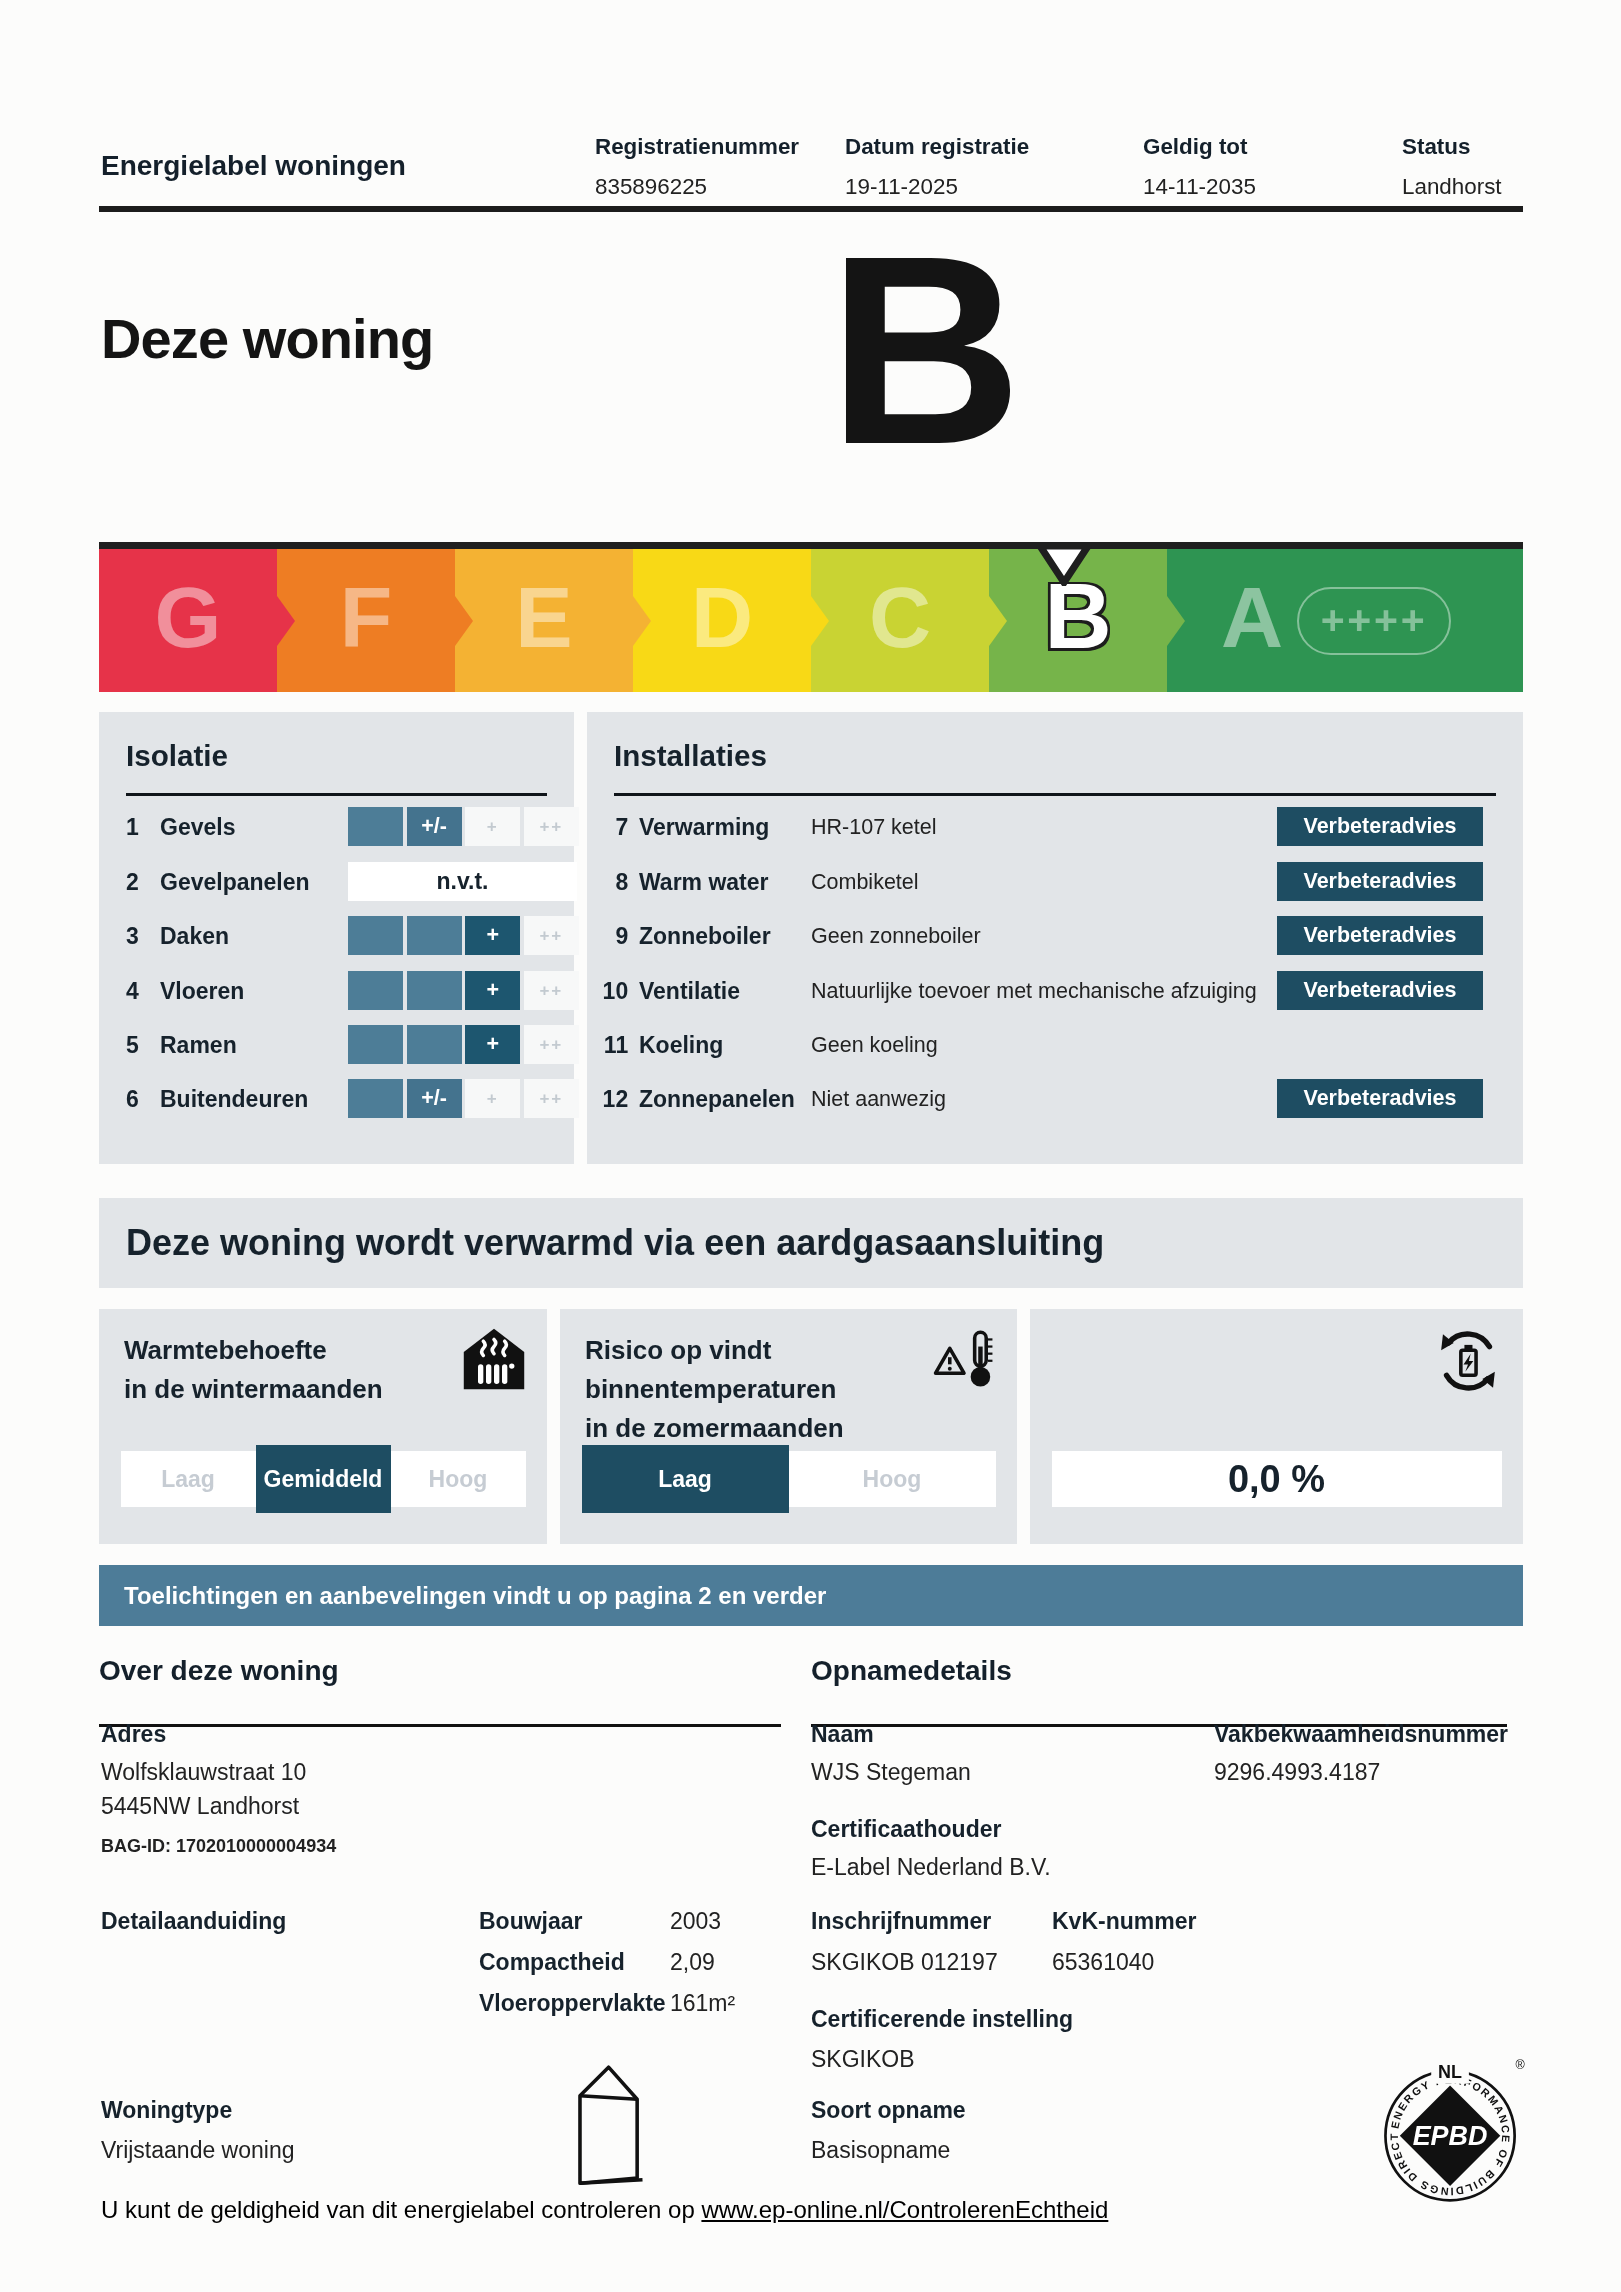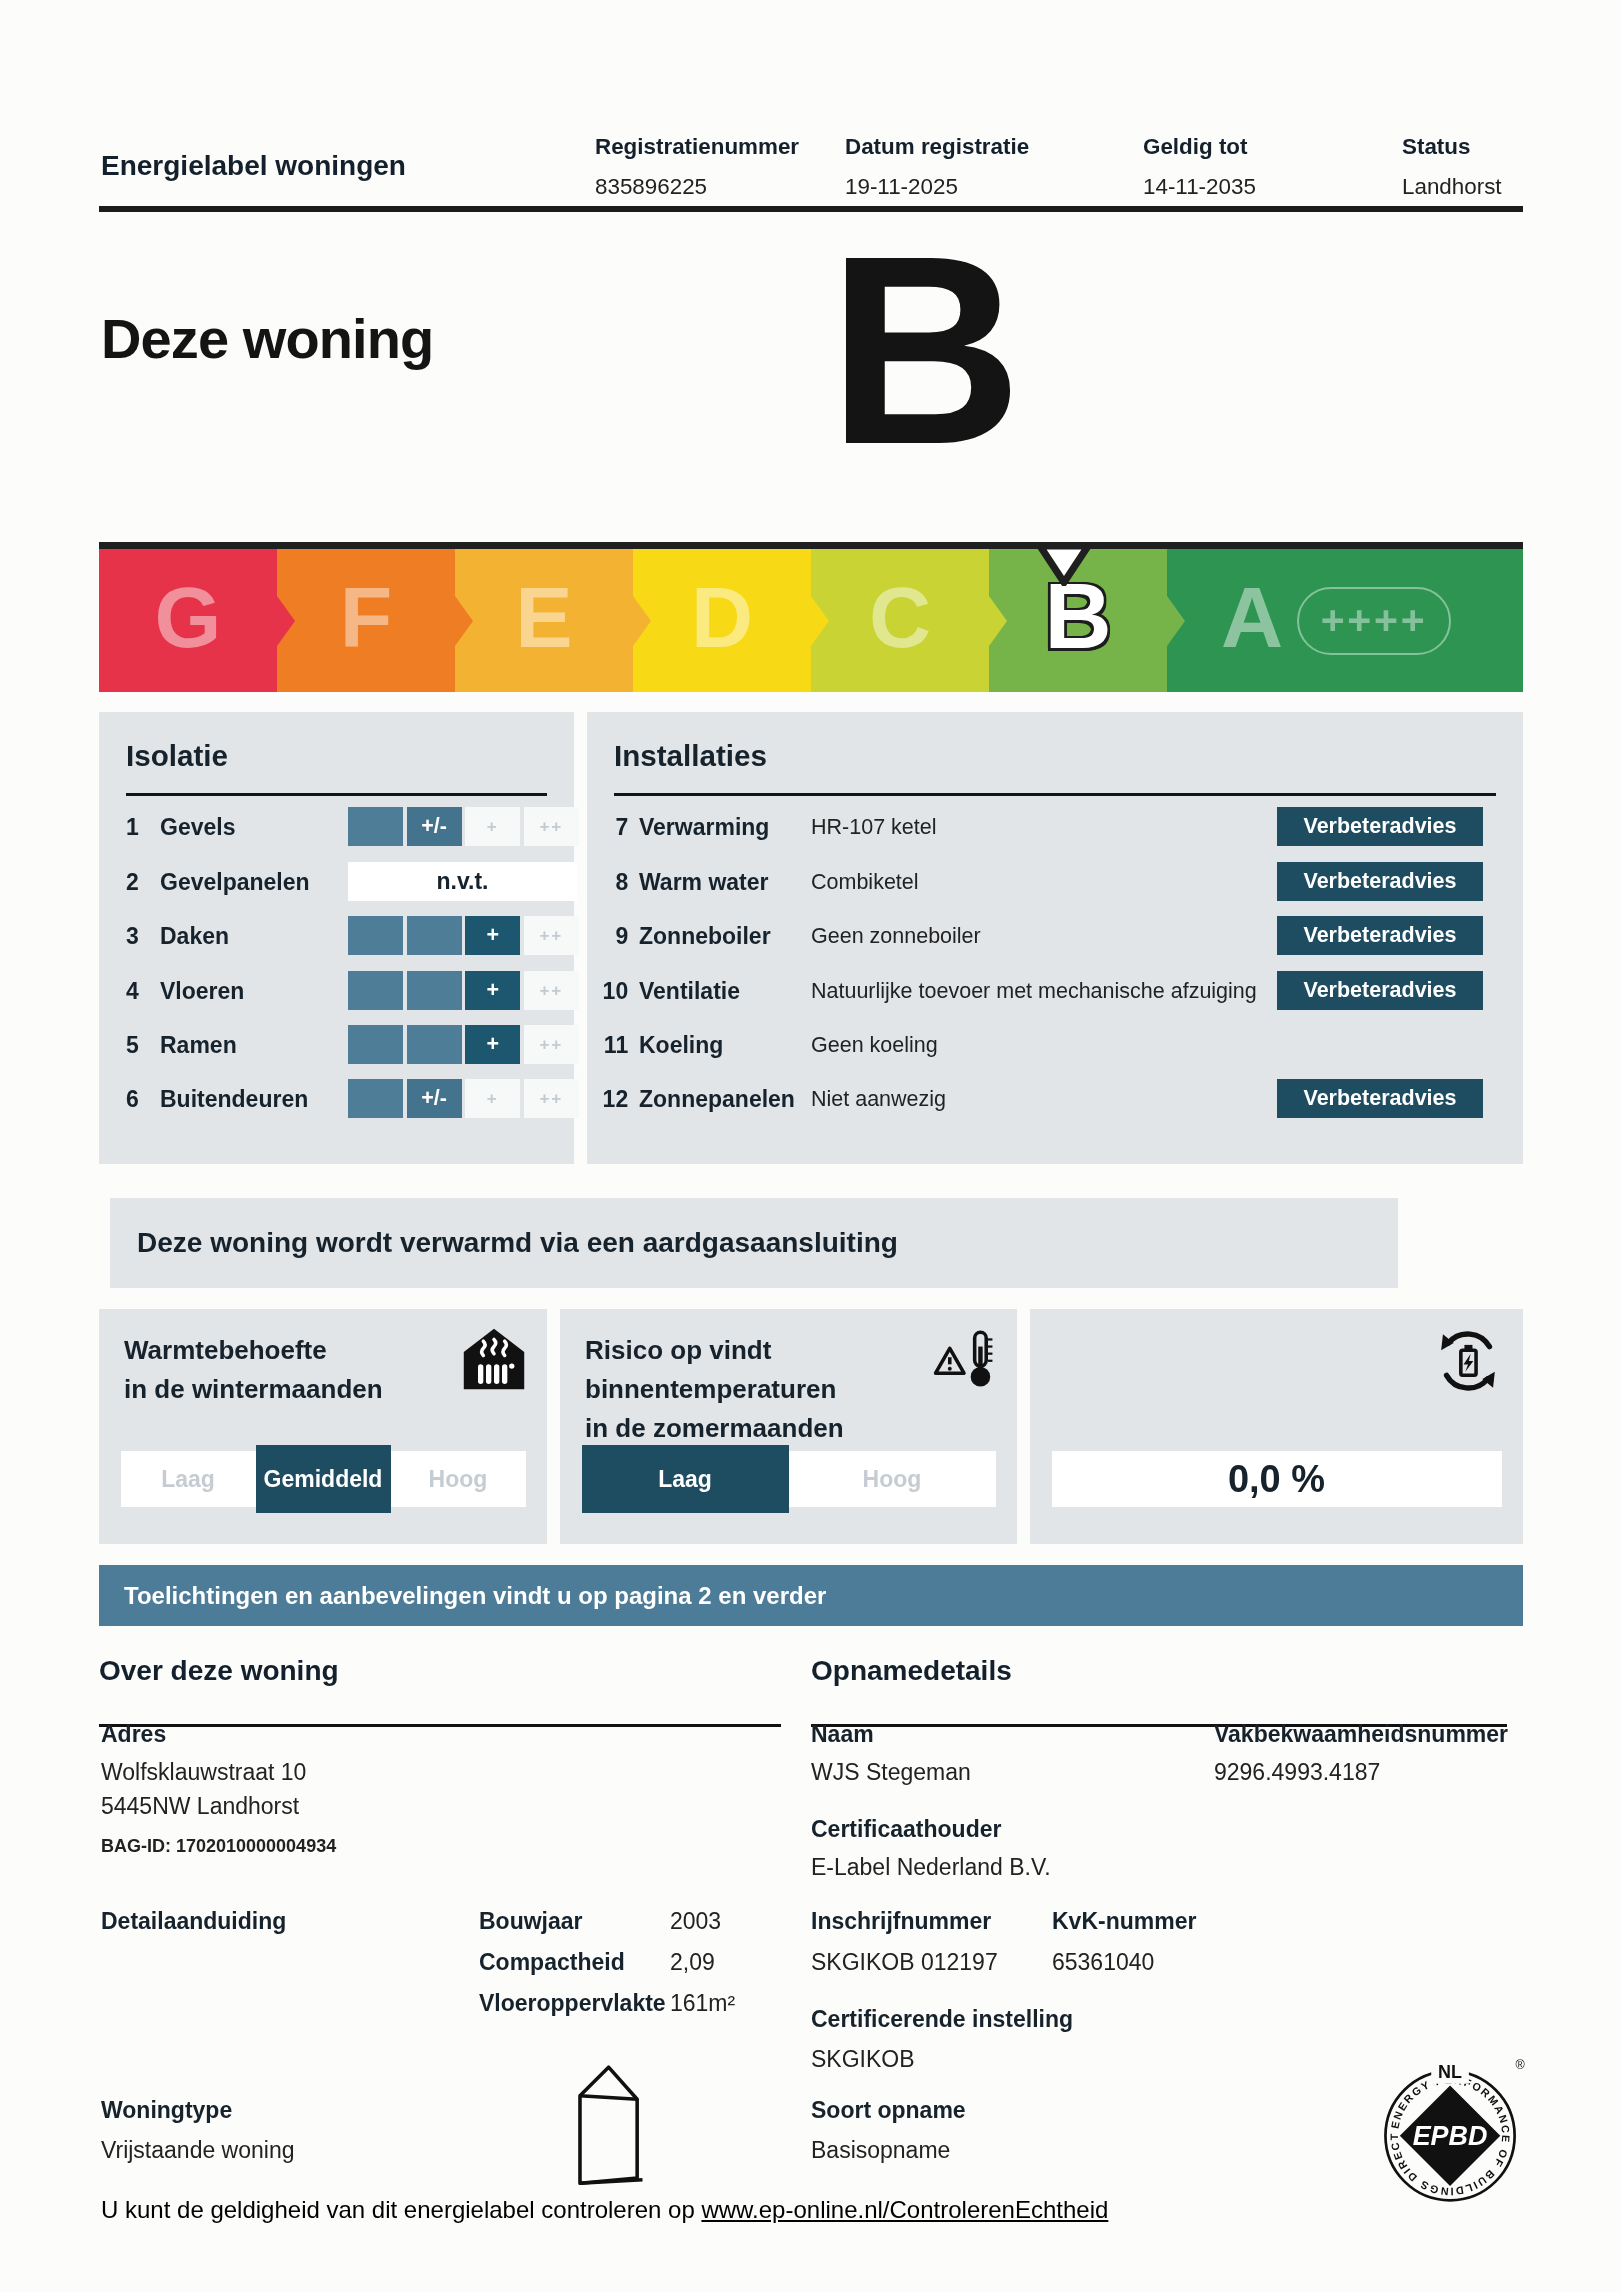--- a/index.html
+++ b/index.html
@@ -65,22 +65,22 @@
   .ins-num { position:absolute; left:7.2px; width:34px; text-align:right; top:50%; transform:translateY(-50%); font-size:23px; font-weight:bold; color:#16222c; }
   .ins-label { position:absolute; left:52px; top:50%; transform:translateY(-50%); font-size:23px; font-weight:bold; color:#16222c; }
   .ins-value { position:absolute; left:224px; top:50%; transform:translateY(-50%); font-size:21.5px; color:#222; white-space:nowrap; }
   .ins-btn {
     position:absolute; right:40px; top:0; width:206px; height:39px; background:#1e4d62;
     color:#fff; font-weight:bold; font-size:21.5px; display:flex; align-items:center; justify-content:center;
     cursor:pointer;
   }
   
   .gas {
-    position:absolute; left:99px; top:1198px; width:1288px; height:90px; background:#e2e5e8;
-    display:flex; align-items:center; padding-left:27px; font-size:28px; font-weight:bold; color:#16222c;margin-left:11px;
+    position:absolute; left:99px; top:1198px; width:1424px; height:90px; background:#e2e5e8;
+    display:flex; align-items:center; padding-left:27px; font-size:36px; font-weight:bold; color:#16222c;
   }
   .card { position:absolute; top:1309px; height:235px; background:#e2e5e8; }
   #card-warmte { left:99px;  width:448px; }
   #card-risico { left:560px;  width:457px; }
   #card-hernieuwbaar { left:1030px; width:493px; }
   .card-title { position:absolute; left:25px; top:21.5px; font-size:26px; font-weight:bold; color:#16222c; line-height:39px; }
   .card-icon { position:absolute; right:21.5px; top:18px; }
   .ctrl { position:absolute; left:21.5px; right:21.5px; top:142px; height:56px; display:flex; background:#fff; }
   .opt { flex:1; display:flex; align-items:center; justify-content:center; font-size:23px; font-weight:bold; color:#c6ccd3; background:#fff; }
   .opt.sel { background:#1e4d62; color:#fff; margin-top:-6.3px; margin-bottom:-6.3px; z-index:2; }

